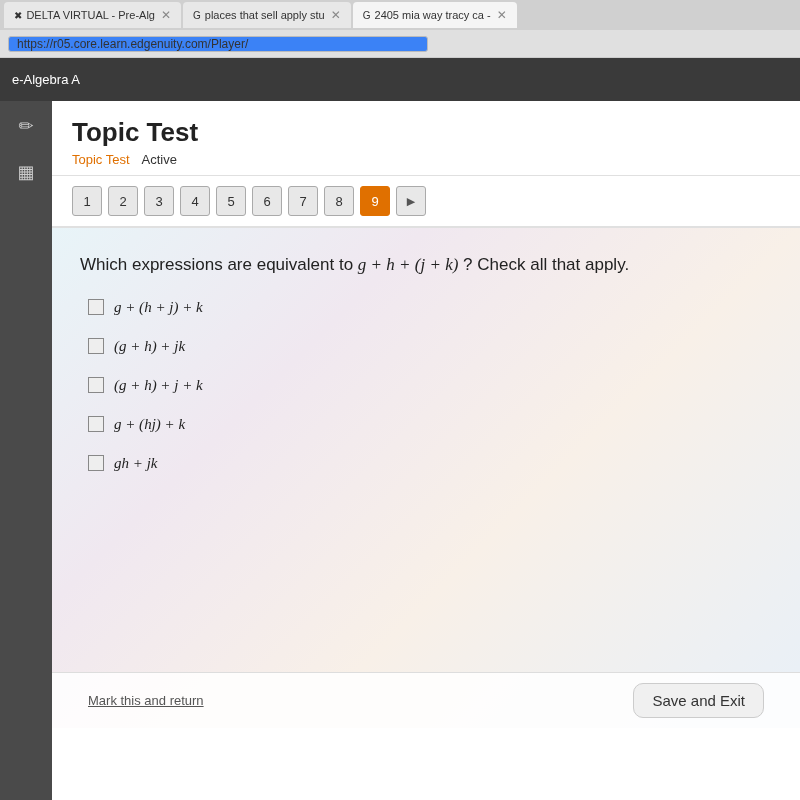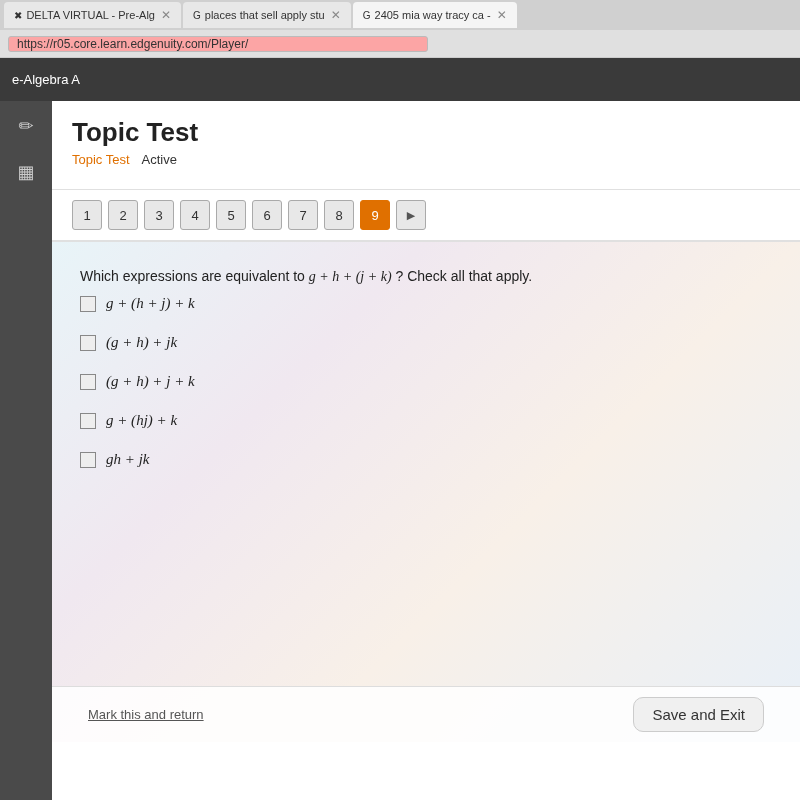--- a/index.html
+++ b/index.html
@@ -51,21 +51,21 @@
 
     .browser-addressbar {
       background: #e0e0e0;
       height: 28px;
       display: flex;
       align-items: center;
       padding: 0 8px;
       border-bottom: 1px solid #ccc;
     }
     .address-input {
-      background: #fca5a5;
+      background: #3b82f6;
       border: 1px solid #bbb;
       border-radius: 3px;
       padding: 0 8px;
       font-size: 12px;
       color: #333;
       width: 420px;
     }
 
     
     .app-header {
@@ -99,21 +99,21 @@
 
     
     .main-content {
       flex: 1;
       background: #fff;
       overflow-y: auto;
     }
 
     .topic-header {
       background: #fff;
-      padding: 16px 20px 22px 20px;
+      padding: 16px 20px 8px 20px;
       border-bottom: 1px solid #e0e0e0;
     }
     .topic-title {
       font-size: 26px;
       font-weight: bold;
       color: #222;
       margin-bottom: 4px;
     }
     .topic-subtitle {
       display: flex;
@@ -164,31 +164,32 @@
 
     
     .question-area {
       padding: 24px 28px;
       background: linear-gradient(135deg, #e8f4f8 0%, #f0e8f0 30%, #f8f0e8 60%, #e8f0f8 100%);
       min-height: 500px;
       position: relative;
     }
 
     .question-text {
-      font-size: 14px;
+      font-size: 17px;
       color: #222;
-      margin-bottom: 8px;
+      margin-bottom: 21px;
       line-height: 1.5;
     }
 
     .answer-option {
       display: flex;
       align-items: center;
       margin-bottom: 22px;
       gap: 10px;
+      margin-left: 8px;
     }
     .answer-checkbox {
       width: 16px;
       height: 16px;
       border: 1px solid #888;
       background: #eee;
       flex-shrink: 0;
     }
     .answer-label {
       font-size: 15px;

